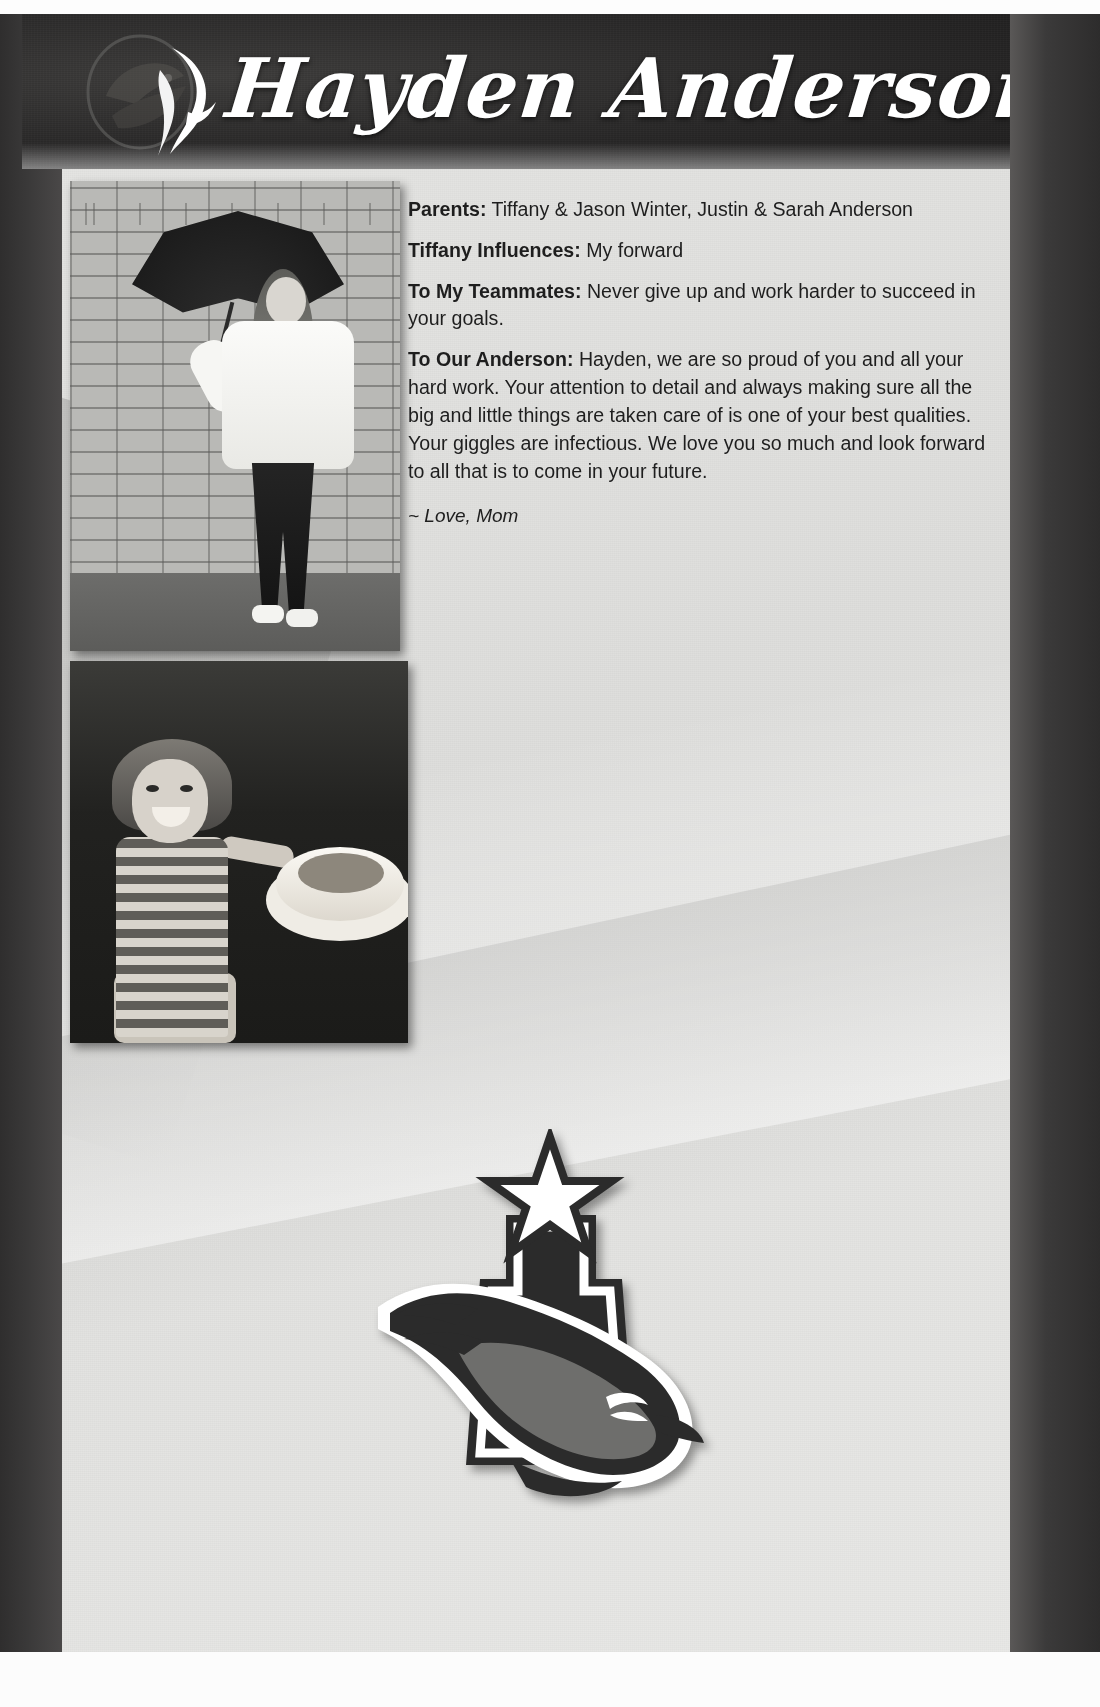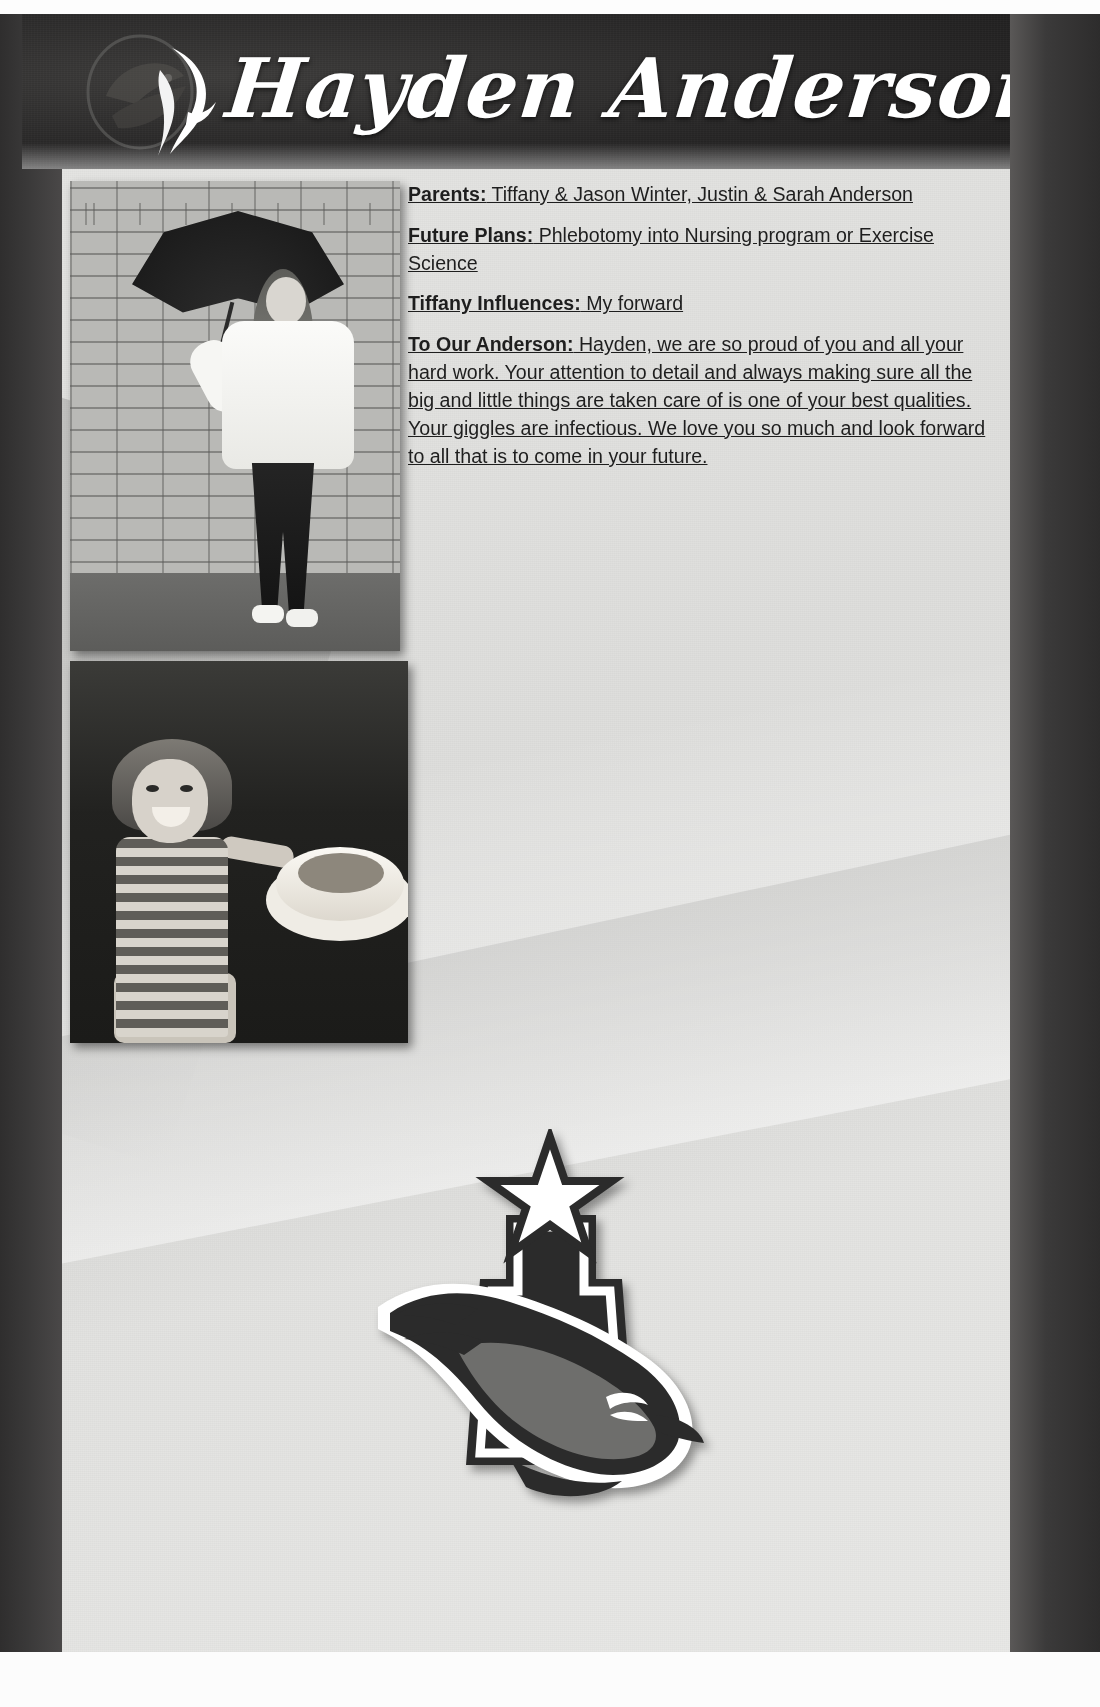--- a/index.html
+++ b/index.html
@@ -152,25 +152,24 @@
     background-image:repeating-linear-gradient(0deg,#d8d4cc 0 9px,#5f5d58 9px 18px);
   }
   .c-armr{position:absolute;left:150px;top:180px;width:74px;height:22px;border-radius:11px;background:#cfc9c0;transform:rotate(10deg);}
   .c-skirt{position:absolute;left:44px;top:312px;width:122px;height:70px;border-radius:10px;background:#c9c4ba;}
   .cake-plate{position:absolute;left:196px;top:198px;width:148px;height:82px;border-radius:50%;background:#efece5;}
   .cake{position:absolute;left:206px;top:186px;width:128px;height:74px;border-radius:50%;background:linear-gradient(180deg,#fbf9f4,#ddd8ce);}
   .cake-top{position:absolute;left:228px;top:192px;width:86px;height:40px;border-radius:50%;background:#8d877c;}
 
   
   #textcol{
-    position:absolute;left:346px;top:12px;width:586px;
+    position:absolute;left:346px;top:27px;width:586px;
     color:#1e1e1e;
     font-size:19.6px;line-height:1.42;
     font-family:"Liberation Sans", sans-serif;
-    text-decoration:underline;
   }
   #textcol p{margin:0 0 13px 0;}
   #textcol .lbl{font-weight:bold;}
   #textcol .sig{font-style:italic;margin-top:18px;font-size:19px;}
 
   
   #logo{
     position:absolute;left:298px;top:960px;width:360px;height:400px;
   }
   #logo svg{display:block;filter:drop-shadow(5px 6px 5px rgba(0,0,0,.38));}
@@ -243,28 +242,29 @@
       <div class="c-eye-r"></div>
       <div class="c-smile"></div>
 
     </div>
 
     <div id="textcol">
       <p>
         <span class="lbl">Parents:</span><span> Tiffany &amp; Jason Winter, Justin &amp; Sarah Anderson</span>
       </p>
       <p>
-        <span class="lbl">Future Plans:</span><span> Phlebotomy into Nursing program or Exercise Science</span>
+        <span class="lbl">Tiffany Influences:</span><span> My forward</span>
       </p>
       <p>
-        <span class="lbl">Tiffany Influences:</span><span> My forward</span>
+        <span class="lbl">To My Teammates:</span><span> Never give up and work harder to succeed in your goals.</span>
       </p>
       <p>
         <span class="lbl">To Our Anderson:</span><span> Hayden, we are so proud of you and all your hard work. Your attention to detail and always making sure all the big and little things are taken care of is one of your best qualities. Your giggles are infectious. We love you so much and look forward to all that is to come in your future.</span>
       </p>
+      <p class="sig">~ Love, Mom</p>
     </div>
 
     <div id="logo">
       <svg viewBox="0 0 360 400" width="360" height="400">
 
         <g>
           <path d="M150 70 H232 V140 H258 V150 H270 V330 H196 V252 H186 V330 H112 V150 H124 V140 H150 Z" fill="none"></path>
 
           <path d="M146 86
                    L236 86

